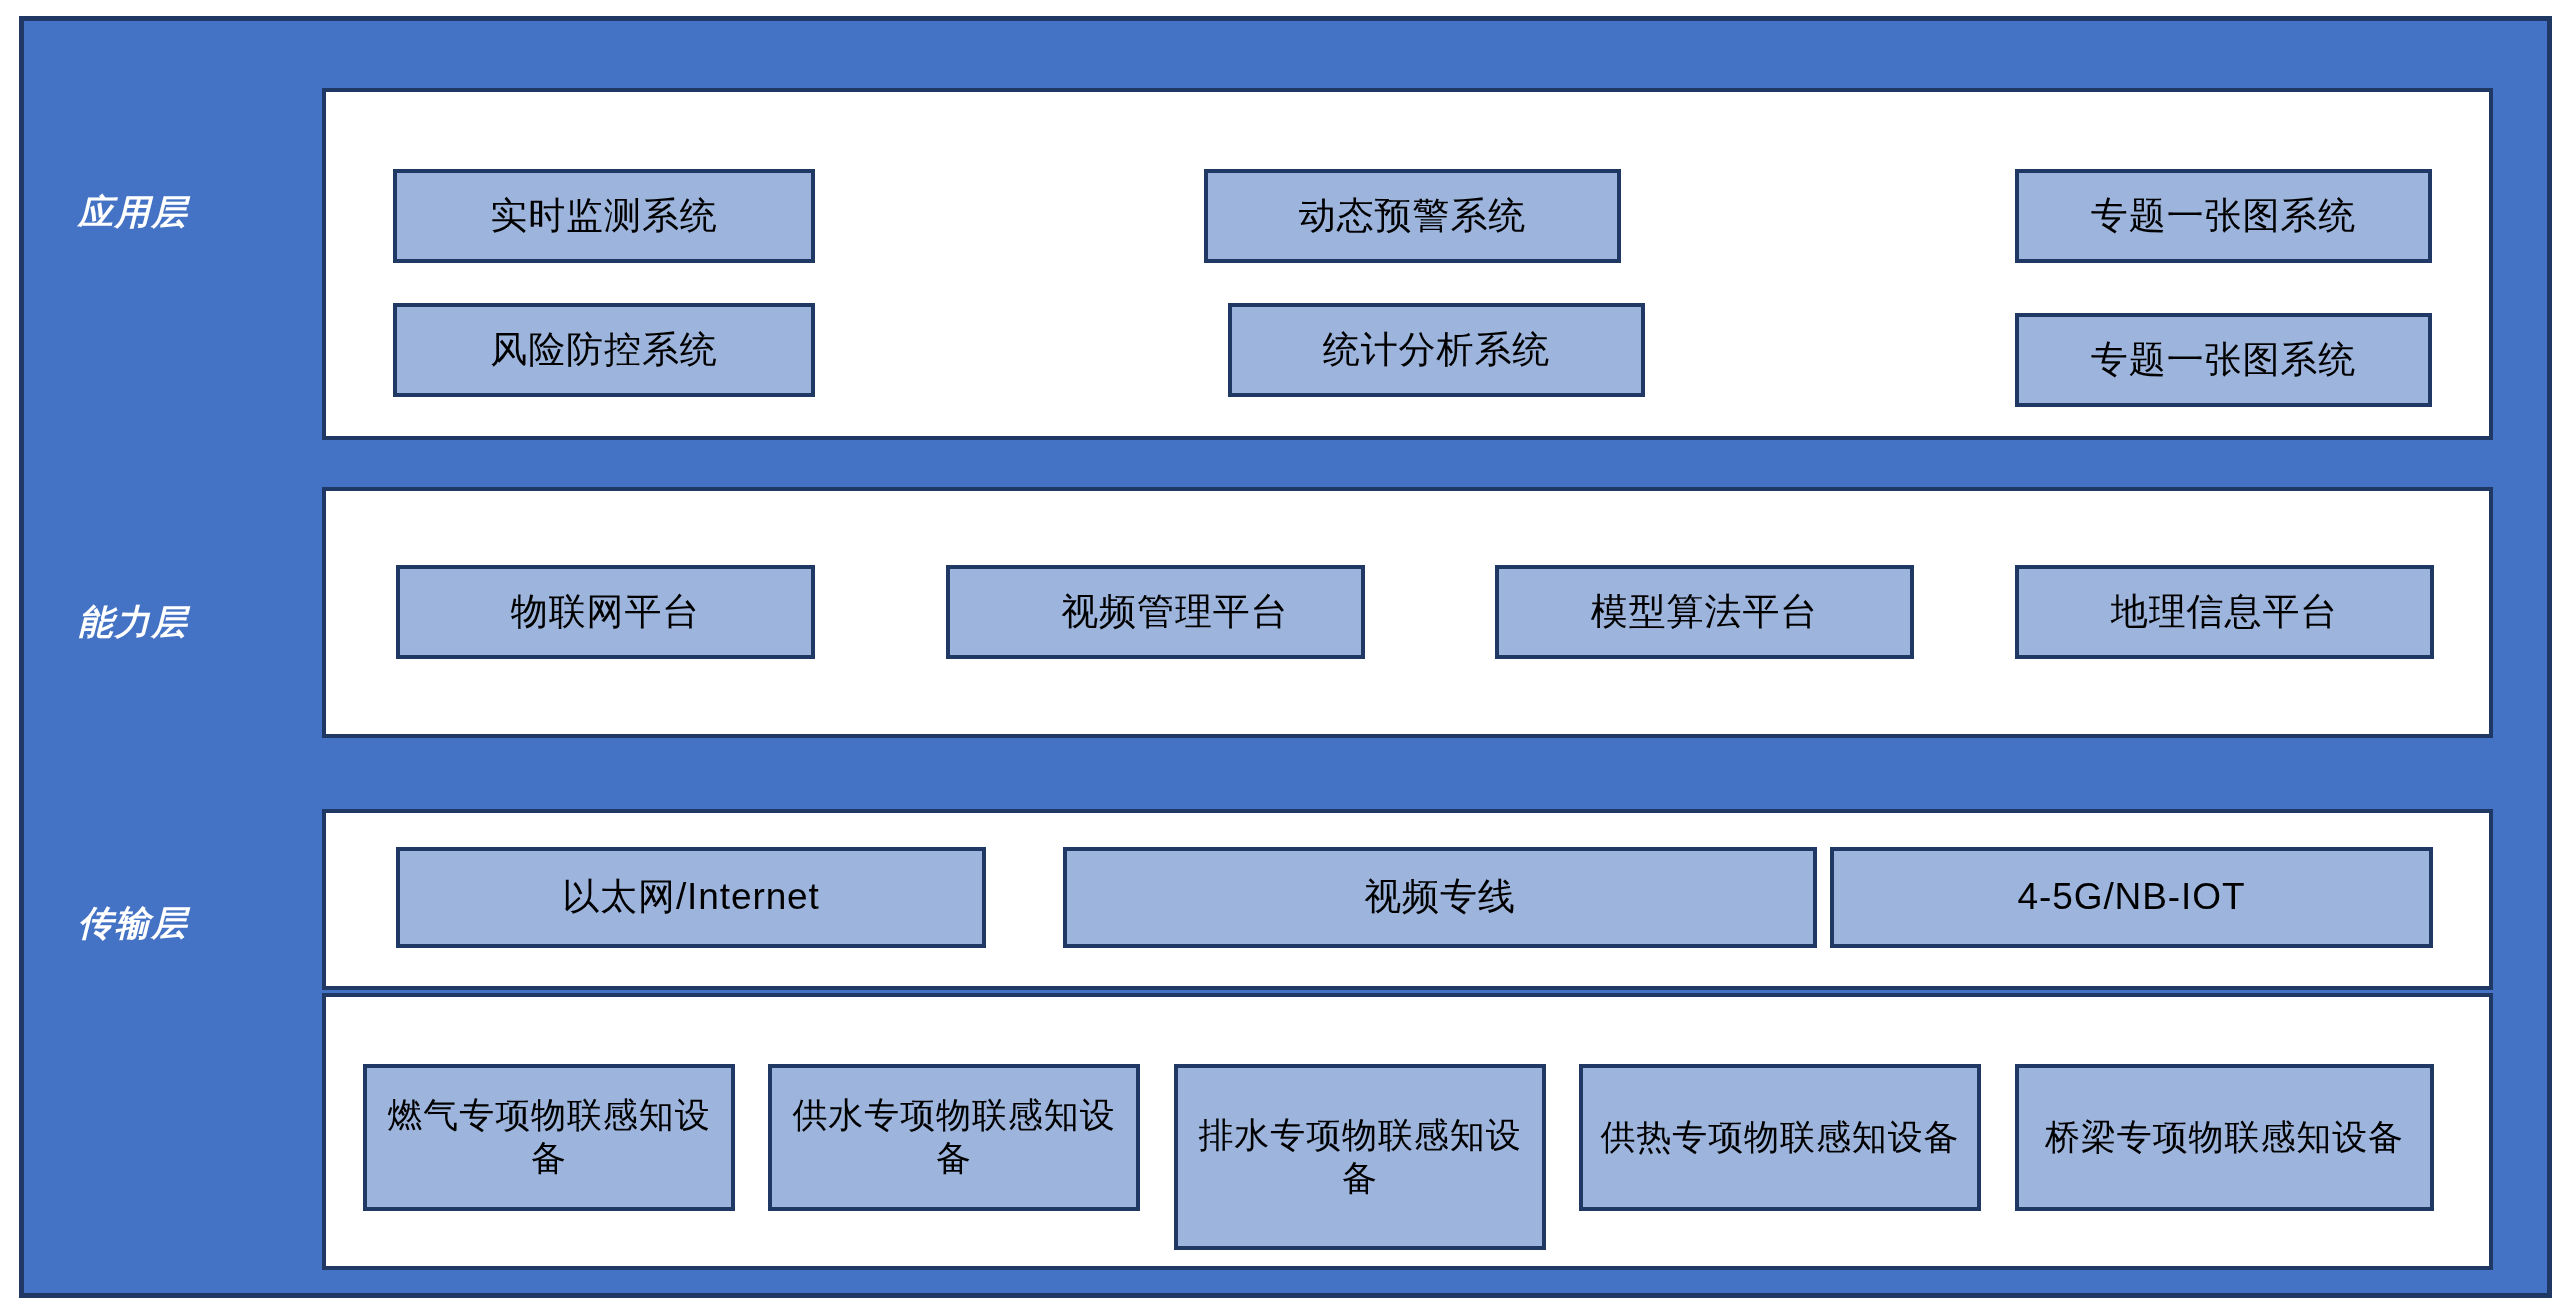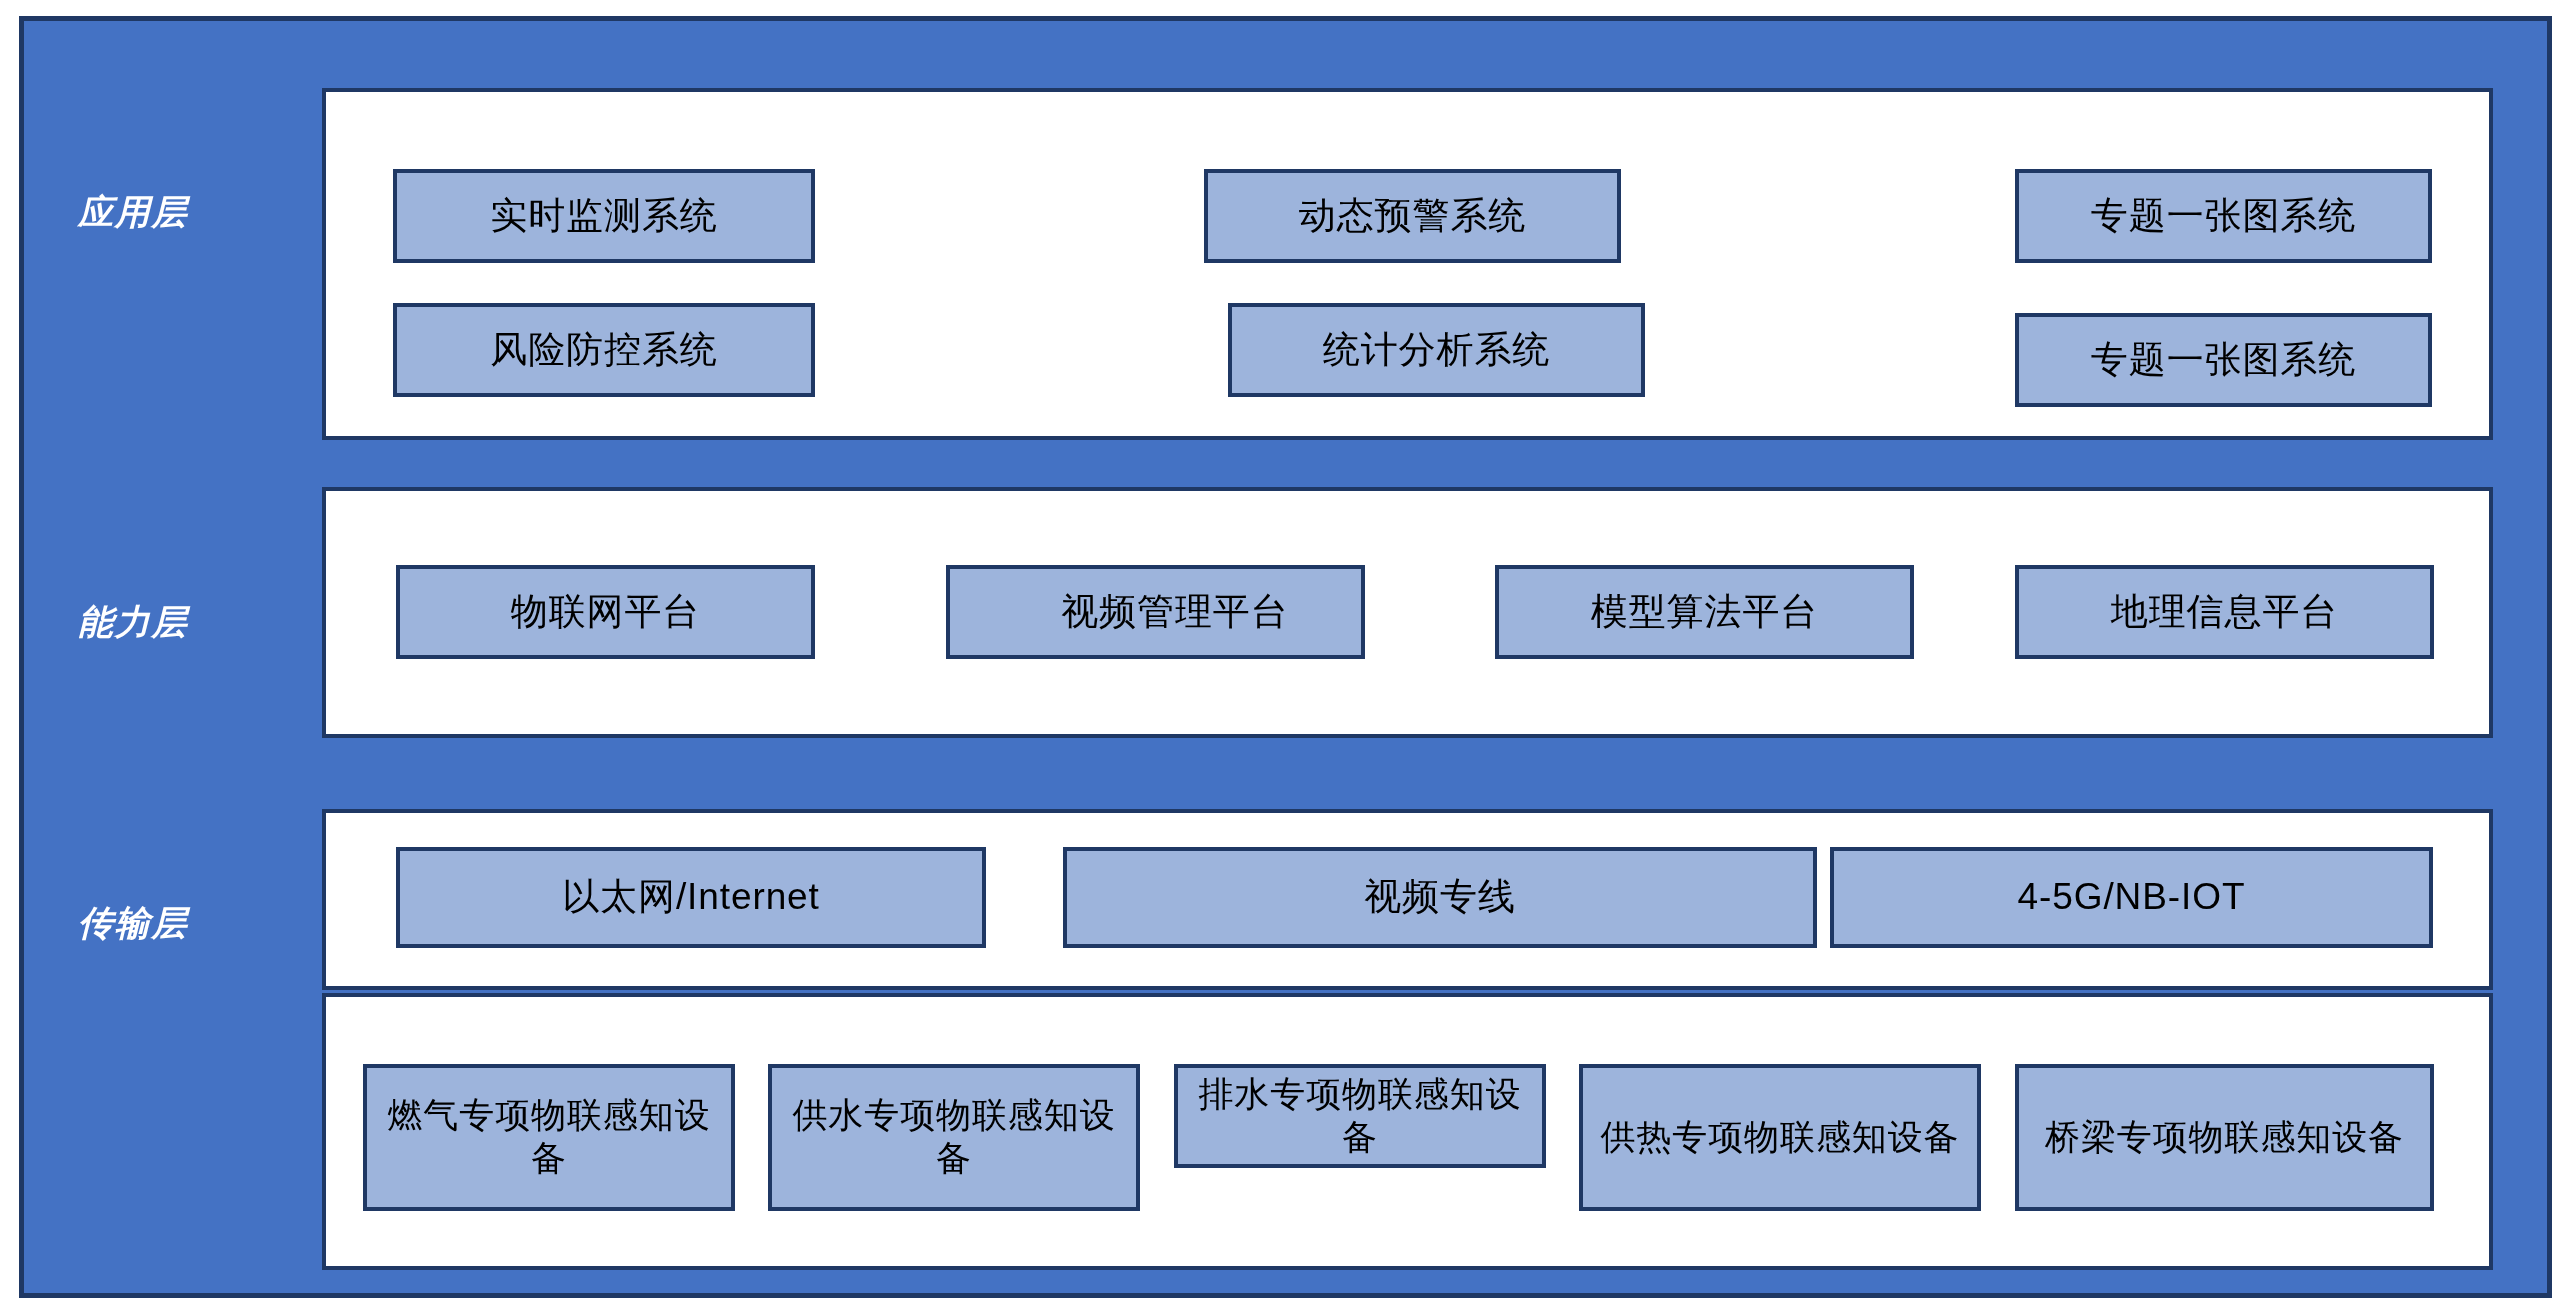--- a/index.html
+++ b/index.html
@@ -86,21 +86,21 @@
     </div>
 
     <div class="layer-label" style="left: 54px; top: 1089px; width: 469px; text-align: right;">感知层</div>
 
     <div class="panel" style="left: 298px; top: 972px; width: 2171px; height: 277px;">
 
       <div class="node two-line" style="left: 37px; top: 67px; width: 372px; height: 147px;">燃气专项物联感知设备</div>
 
       <div class="node two-line" style="left: 442px; top: 67px; width: 372px; height: 147px;">供水专项物联感知设备</div>
 
-      <div class="node two-line" style="left: 848px; top: 67px; width: 372px; height: 104px;">排水专项物联感知设备</div>
+      <div class="node two-line" style="left: 848px; top: 67px; width: 372px; height: 186px;">排水专项物联感知设备</div>
 
       <div class="node two-line" style="left: 1253px; top: 67px; width: 402px; height: 147px;">供热专项物联感知设备</div>
 
       <div class="node two-line" style="left: 1689px; top: 67px; width: 419px; height: 147px; text-align: center;">桥梁专项物联感知设备</div>
     </div>
 
   </div>
 </div>
 
 

